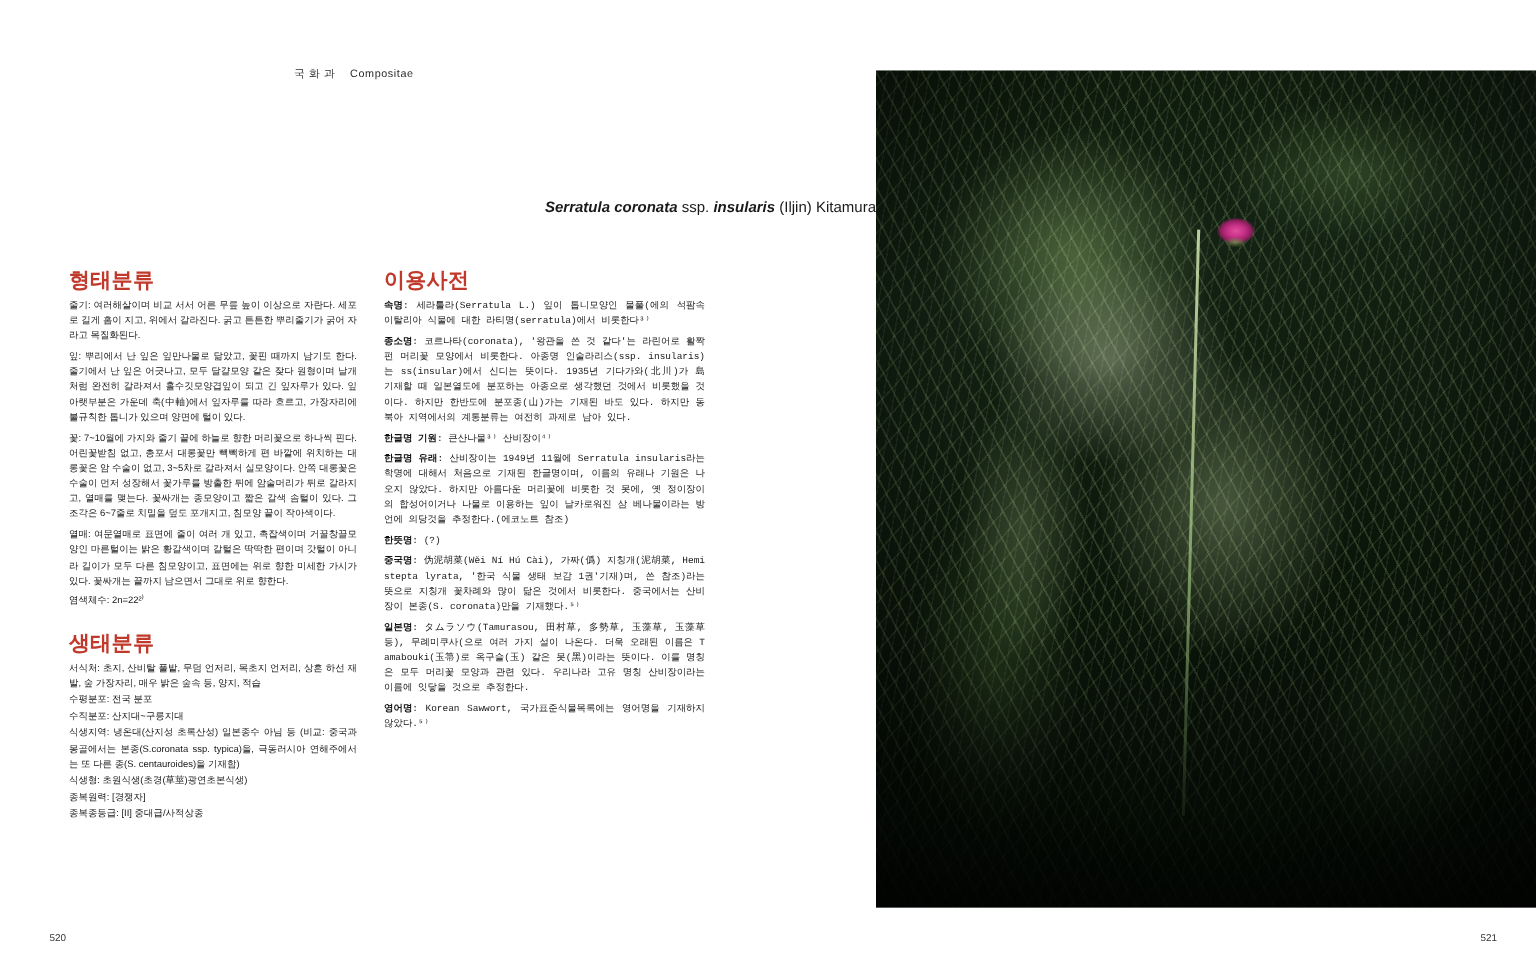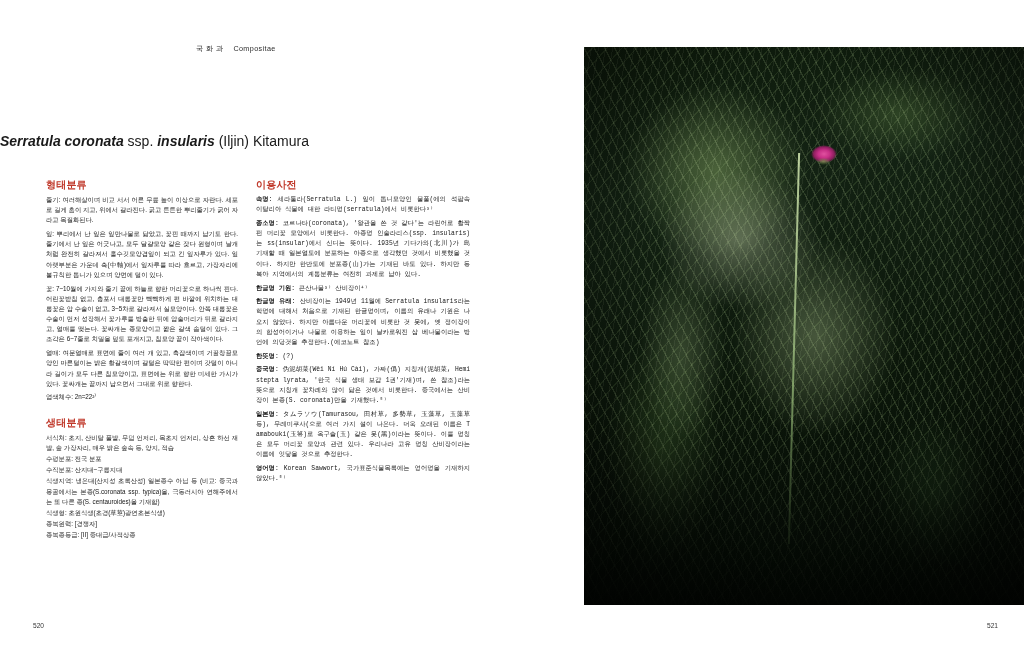--- a/index.html
+++ b/index.html
@@ -26,34 +26,34 @@
   }
   .running-head .sep { display:inline-block; width:5px; }
   .title-kr {
     position:absolute; left:0; right:0; top:84px;
     text-align:center;
     font-family:"DejaVu Serif","Liberation Serif", serif;
     font-size: 29px; color:#111; letter-spacing:1px;
   }
   .title-sci {
     position:absolute; left:0; right:0; top:133px;
-    text-align:left; font-size:14px; color:#1a1a1a;
+    text-align:right; font-size:10px; color:#1a1a1a;
   }
   .title-sci .it { font-style: italic; }
   .title-sci .b  { font-weight: bold; }
 
   .cols {
     position:absolute; left:46px; top:178px; width:500px;
     display:flex; gap:18px;
   }
   .col { width: 192px; }
   .col.right { width: 214px; font-family: Liberation Mono, monospace; }
 
   h3.sec {
-    font-size: 10px; color:#c0392b; font-weight:bold;
+    font-size: 14px; color:#c0392b; font-weight:bold;
     margin: 0 0 3px 0; letter-spacing:.2px;
   }
   h3.sec.spaced { margin-top: 13px; }
 
   .para {
     font-size: 6.3px; line-height: 1.62; color:#161616;
     margin: 0 0 3.5px 0; text-align: justify;
     word-break: break-all;
   }
   .para .lbl { color:#111; font-weight: bold; }

